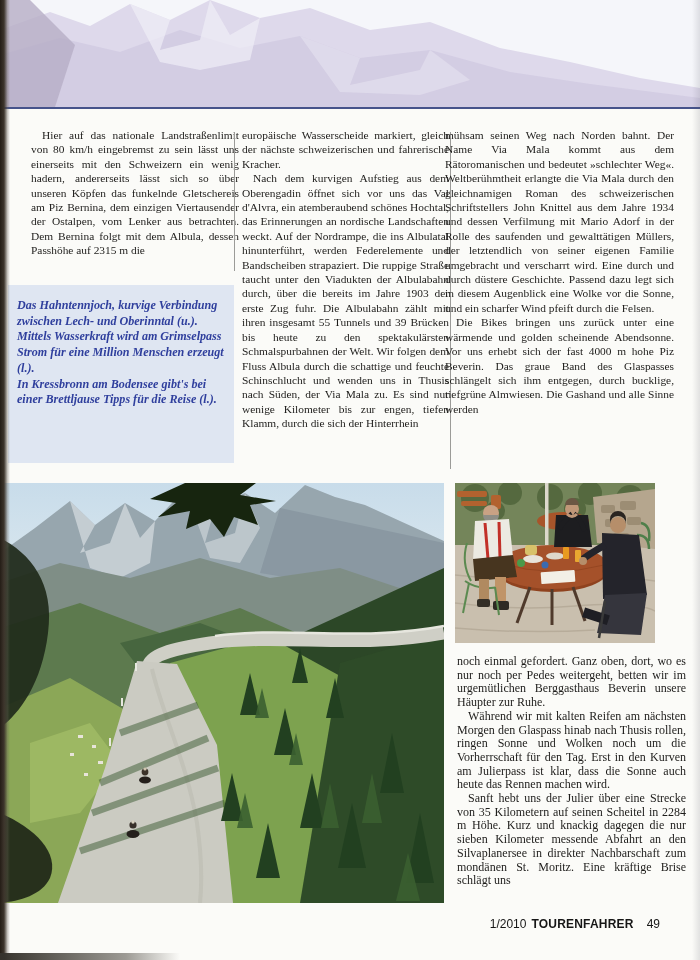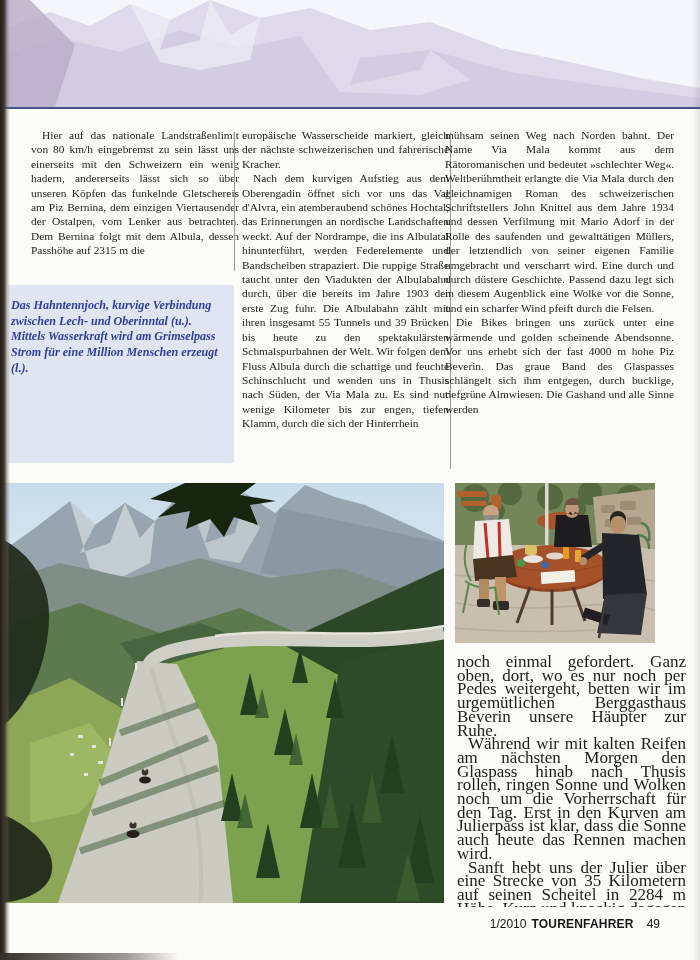--- a/index.html
+++ b/index.html
@@ -22,29 +22,29 @@
   .banner{position:absolute;left:0;top:0;width:700px;height:107px;}
   .banner-rule{position:absolute;left:0;top:107px;width:700px;height:2px;background:#46538b;}
 
   
   .col{position:absolute;text-align:justify;color:#1d1c1a;font-size:11.4px;line-height:14.4px;overflow:hidden;}
   .col p{margin:0;}
   .col p.indent{text-indent:11px;}
   #col1{left:31px;top:128px;width:208px;height:147px;}
   #col2{left:242px;top:128px;width:207px;height:344px;}
   #col3{left:445px;top:128px;width:229px;height:344px;}
-  #col3b{left:457px;top:655px;width:229px;height:252px;line-height:13.7px;font-size:17px;}
+  #col3b{left:457px;top:655px;width:229px;height:252px;line-height:13.7px;font-size:12px;}
 
   .vrule{position:absolute;width:1px;background:#9b9b98;}
   #rule1{left:234px;top:132px;height:139px;}
   #rule2{left:450px;top:132px;height:337px;}
 
   
   .caption-box{position:absolute;left:8px;top:285px;width:226px;height:178px;background:#dfe6f2;}
-  .caption-box .cap{margin:0;padding:0 6px 0 3px;
+  .caption-box .cap{margin:0;padding:0 6px 0 9px;
     font-style:italic;font-weight:bold;color:#2f3f9d;
     font-size:12.1px;line-height:15.7px;}
   .caption-box .cap:first-child{padding-top:13px;}
 
   
   .main-photo{position:absolute;left:0;top:483px;width:444px;height:420px;}
   .table-photo{position:absolute;left:455px;top:483px;width:200px;height:160px;}
 
   
   .footer{position:absolute;left:400px;top:917px;width:260px;text-align:right;
@@ -67,20 +67,21 @@
   <div class="banner-rule"></div>
 
   <div id="col1" class="col">
     <p class="indent">Hier auf das nationale Landstraßenlimit von 80 km/h eingebremst zu sein lässt uns einerseits mit den Schweizern ein wenig hadern, andererseits lässt sich so über unseren Köpfen das funkelnde Gletschereis am Piz Bernina, dem einzigen Viertausender der Ostalpen, vom Lenker aus betrachten. Dem Bernina folgt mit dem Albula, dessen Passhöhe auf 2315 m die</p>
   </div>
   <div id="rule1" class="vrule"></div>
 
   <div class="caption-box">
     <p class="cap">Das Hahntennjoch, kurvige Verbindung zwischen Lech- und Oberinntal (u.).</p>
     <p class="cap">Mittels Wasserkraft wird am Grimselpass Strom für eine Million Menschen erzeugt (l.).</p>
+    <p class="cap">In Kressbronn am Bodensee gibt's bei einer Brettljause Tipps für die Reise (l.).</p>
   </div>
 
   <div id="col2" class="col">
     <p>europäische Wasserscheide markiert, gleich der nächste schweizerischen und fahrerische Kracher.</p>
     <p class="indent">Nach dem kurvigen Aufstieg aus dem Oberengadin öffnet sich vor uns das Val d'Alvra, ein atemberaubend schönes Hochtal, das Erinnerungen an nordische Landschaften weckt. Auf der Nordrampe, die ins Albulatal hinunterführt, werden Federelemente und Bandscheiben strapaziert. Die ruppige Straße taucht unter den Viadukten der Albulabahn durch, über die bereits im Jahre 1903 der erste Zug fuhr. Die Albulabahn zählt mit ihren insgesamt 55 Tunnels und 39 Brücken bis heute zu den spektakulärsten Schmalspurbahnen der Welt. Wir folgen dem Fluss Albula durch die schattige und feuchte Schinschlucht und wenden uns in Thusis nach Süden, der Via Mala zu. Es sind nur wenige Kilometer bis zur engen, tiefen Klamm, durch die sich der Hinterrhein</p>
   </div>
   <div id="rule2" class="vrule"></div>
 
   <div id="col3" class="col">
     <p>mühsam seinen Weg nach Norden bahnt. Der Name Via Mala kommt aus dem Rätoromanischen und bedeutet »schlechter Weg«. Weltberühmtheit erlangte die Via Mala durch den gleichnamigen Roman des schweizerischen Schriftstellers John Knittel aus dem Jahre 1934 und dessen Verfilmung mit Mario Adorf in der Rolle des saufenden und gewalttätigen Müllers, der letztendlich von seiner eigenen Familie umgebracht und verscharrt wird. Eine durch und durch düstere Geschichte. Passend dazu legt sich in diesem Augenblick eine Wolke vor die Sonne, und ein scharfer Wind pfeift durch die Felsen.</p>

